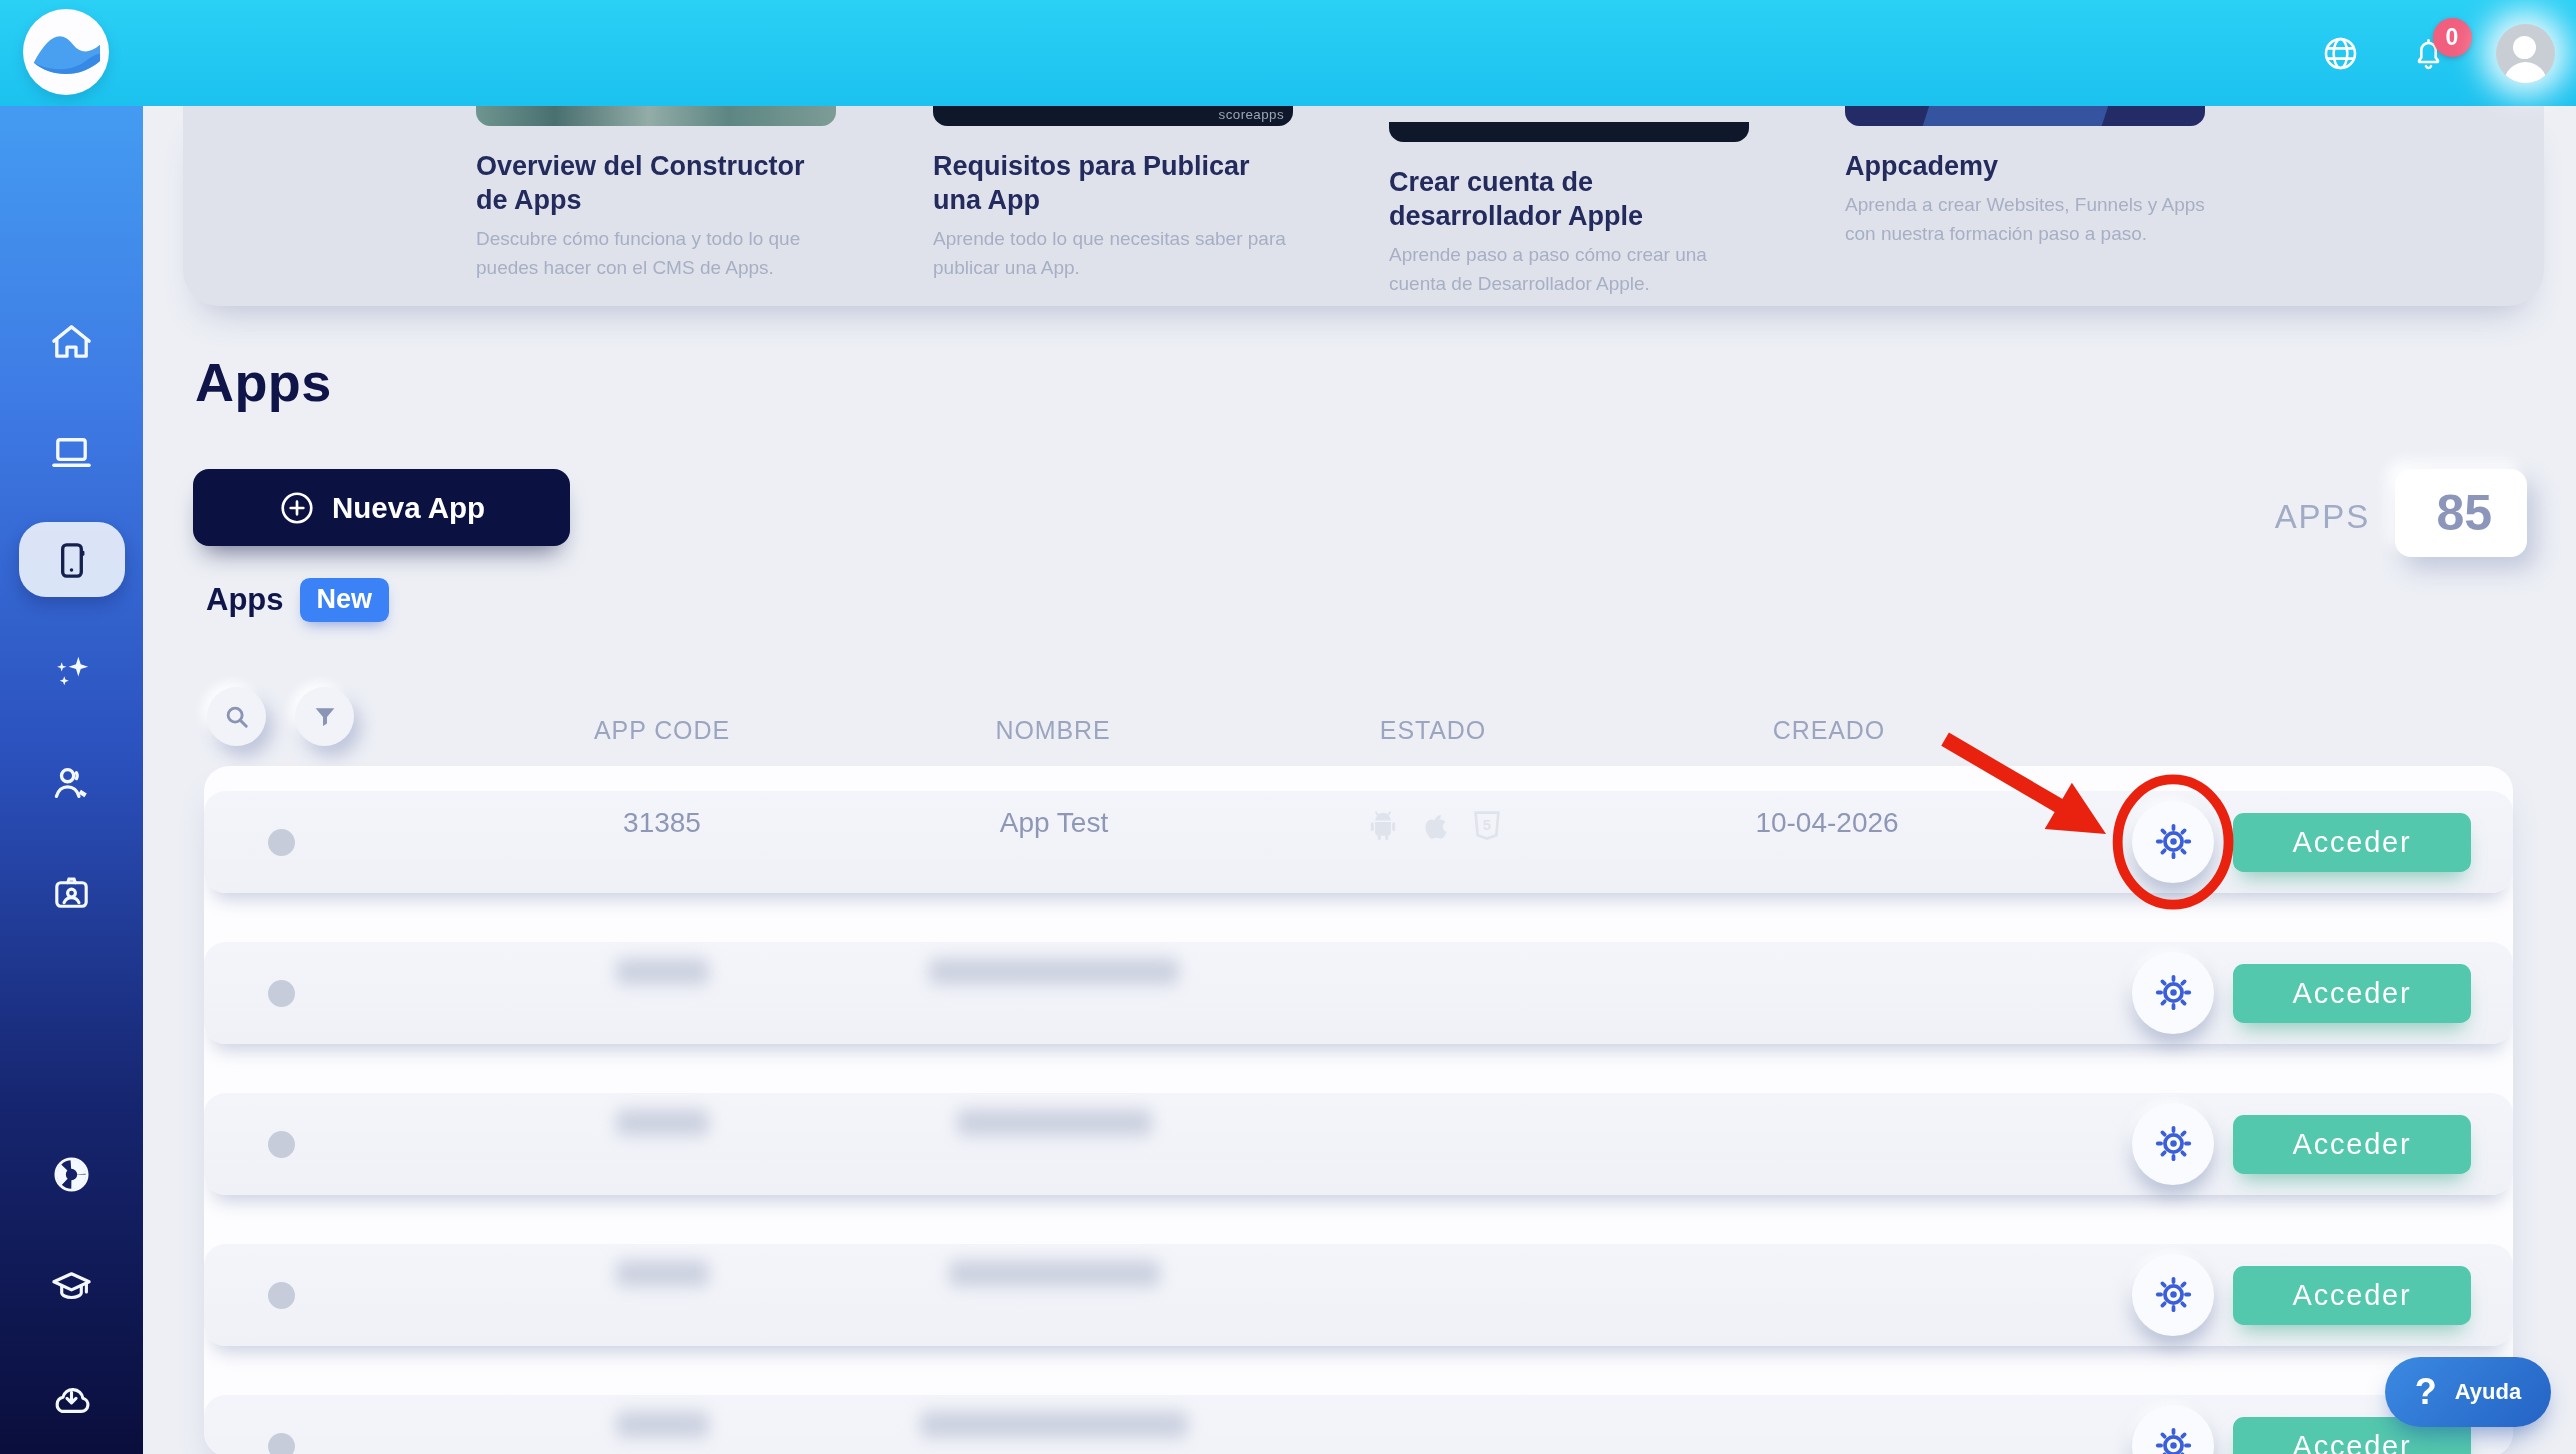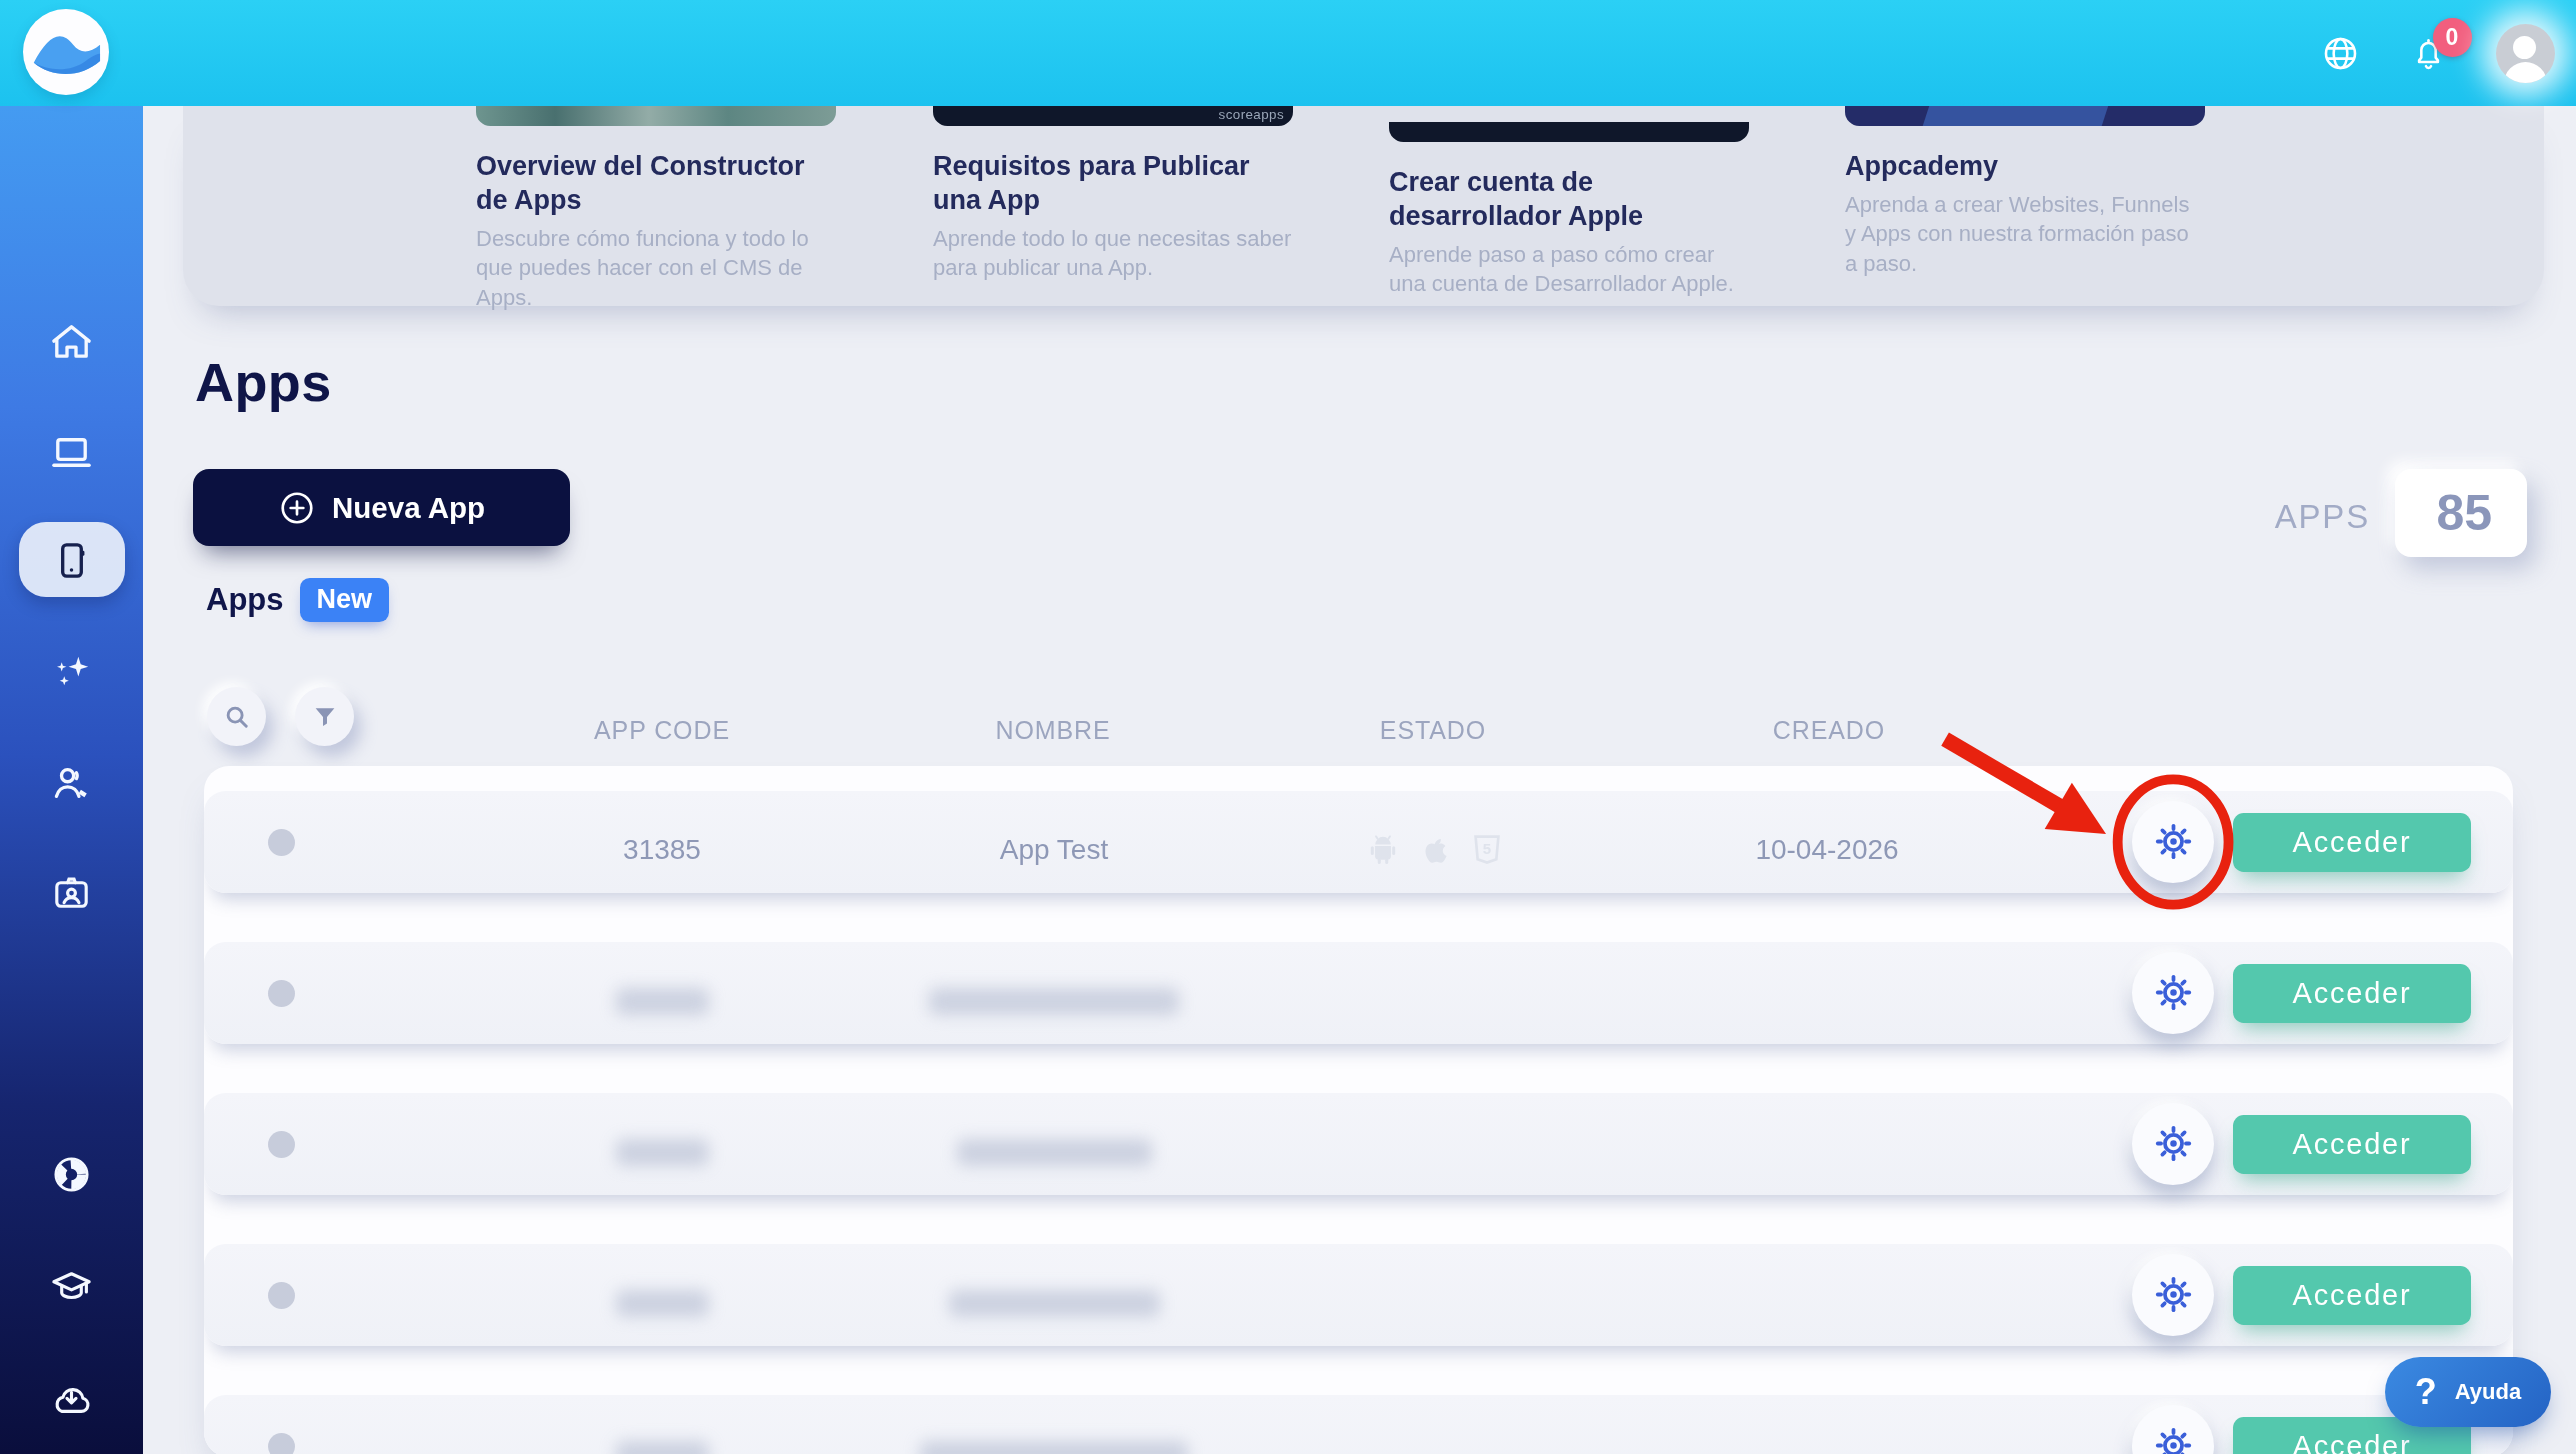--- a/index.html
+++ b/index.html
@@ -34,21 +34,21 @@
   .cards-panel { position:absolute; left:40px; top:0; width:2361px; height:200px; background:#DFE2EB; border-radius:0 0 36px 36px; box-shadow:0 23px 34px -19.7px rgba(85,100,145,.35); }
   .card { position:absolute; top:0; width:360px; }
   .card:nth-child(1){ left:293px; } .card:nth-child(2){ left:750px; } .card:nth-child(3){ left:1206px;margin-top:16px; } .card:nth-child(4){ left:1662px; }
   .card-img { width:360px; height:19.7px; border-radius:0 0 14.3px 14.3px; position:relative; overflow:hidden; }
   .card-img.photo { background:linear-gradient(90deg,#6E958F 0%,#49706F 22%,#93ACA7 48%,#5D8682 70%,#7D9C96 100%); }
   .card-img.plain { background:#0f172a; }
   .card-img.navy  { background:#242C68; }
   .card-img.navy::after { content:""; position:absolute; left:81px; top:0; width:179px; height:19.7px; background:#35539F; transform:skewX(-18deg); }
   .watermark { position:absolute; right:9px; top:0.9px; font-size:13.4px; color:#9AA6B8; letter-spacing:0.4px; }
   .card-title { margin-top:23px; font-size:27px; line-height:34px; font-weight:700; color:#232A5C; cursor:pointer; }
-  .card-body  { margin-top:7.2px; font-size:22px; line-height:29.5px; color:#A7AFC5; }
+  .card-body  { margin-top:7.2px; font-size:19px; line-height:29.5px; color:#A7AFC5; }
 
   
   .page-title { position:absolute; left:52px; top:245px; font-size:54px; font-weight:800; color:#0F1548; letter-spacing:0.4px; }
   .btn-new { position:absolute; left:50px; top:363px; width:377px; height:77px; border:none; border-radius:16px; background:#0B1140; color:#fff; font-family:inherit; font-size:29.5px; font-weight:600; display:flex; align-items:center; justify-content:center; gap:16px; cursor:pointer; box-shadow:0 16px 25px -10.7px rgba(10,16,64,.55); }
   .btn-new svg { width:38px; height:38px; }
   .apps-counter-label { position:absolute; left:2057px; top:392px; width:170px; text-align:right; font-size:33px; letter-spacing:1.8px; color:#A2ABC6; }
   .apps-counter-box { position:absolute; left:2252px; top:363px; width:132px; height:88px; background:#FFFFFF; border-radius:16px; box-shadow:9px 12.5px 23px rgba(145,155,190,.45), -7.2px -7.2px 14.3px #FFFFFF; display:flex; align-items:center; justify-content:flex-end; padding-right:35px; font-size:50px; font-weight:bold; color:#8B96BA; }
 
   .section-line { position:absolute; left:63px; top:472px; display:flex; align-items:center; gap:16px; }
   .section-title { font-size:31px; font-weight:800; color:#10164A; }
@@ -60,21 +60,21 @@
 
   
   .table-headers { position:absolute; left:0; top:594px; width:2433px; height:32px; font-size:25px; color:#9CA5BF; letter-spacing:0.9px;margin-top:16px; }
   .table-headers span { position:absolute; width:286px; text-align:center; }
   .th-code   { left:376px; }  .th-name { left:767px; }
   .th-estado { left:1147px; } .th-creado { left:1543px; }
 
   .table-card { position:absolute; left:61px; top:660px; width:2309px; height:691px; background:#FDFDFF; border-radius:25px; box-shadow:0 21.5px 39px -18px rgba(90,105,150,.4); padding-top:25px; overflow:hidden; }
   .row { position:relative; width:2309px; height:102px; margin-bottom:49px; border-radius:21.5px; background:linear-gradient(180deg,#F4F5FA,#EFF1F7); box-shadow:0 14.3px 18px -9px rgba(100,115,160,.32); }
   .row .dot { position:absolute; left:64px; top:38px; width:27px; height:27px; border-radius:50%; background:#C7CCDB; }
-  .cellc { position:absolute; top:8px; height:102px; display:flex; align-items:center; justify-content:center; font-size:28px; color:#8E98B6; }
+  .cellc { position:absolute; top:16px; height:102px; display:flex; align-items:flex-start; justify-content:center; font-size:28px; color:#8E98B6; }
   .c-code { left:324px;  width:268px; }
   .c-name { left:671px;  width:358px; }
   .c-est  { left:1097px; width:268px; gap:14.3px; }
   .c-date { left:1489px; width:268px; }
   .plat { width:38px; height:38px; color:#DFE3EC; }
   .plat svg { width:100%; height:100%; }
   .gear-btn { position:absolute; left:1928px; top:9.8px; width:82px; height:82px; border:none; border-radius:50%; background:#FAFBFE; color:#3A5FD9; display:flex; align-items:center; justify-content:center; cursor:pointer; box-shadow:0 10.7px 18px rgba(120,135,175,.45), -3.6px -3.6px 9px #fff; }
   .gear-btn svg { width:41px; height:41px; }
   .access-btn { position:absolute; left:2029px; top:21.5px; width:238px; height:59px; border:none; border-radius:10.7px; background:#54C8AD; color:#fff; font-family:inherit; font-size:29px; letter-spacing:1.8px; cursor:pointer; box-shadow:0 12.5px 19.7px -7.2px rgba(60,170,140,.55); }
 

